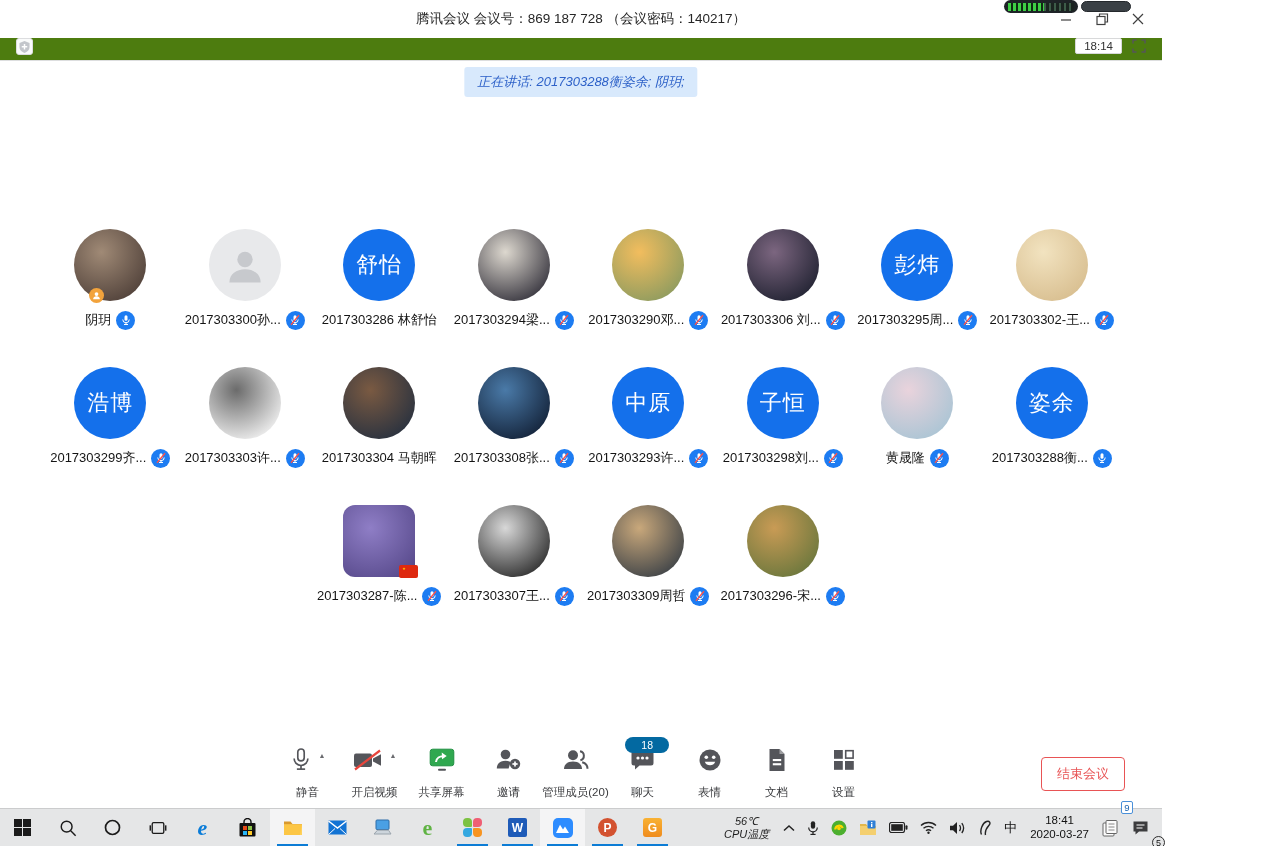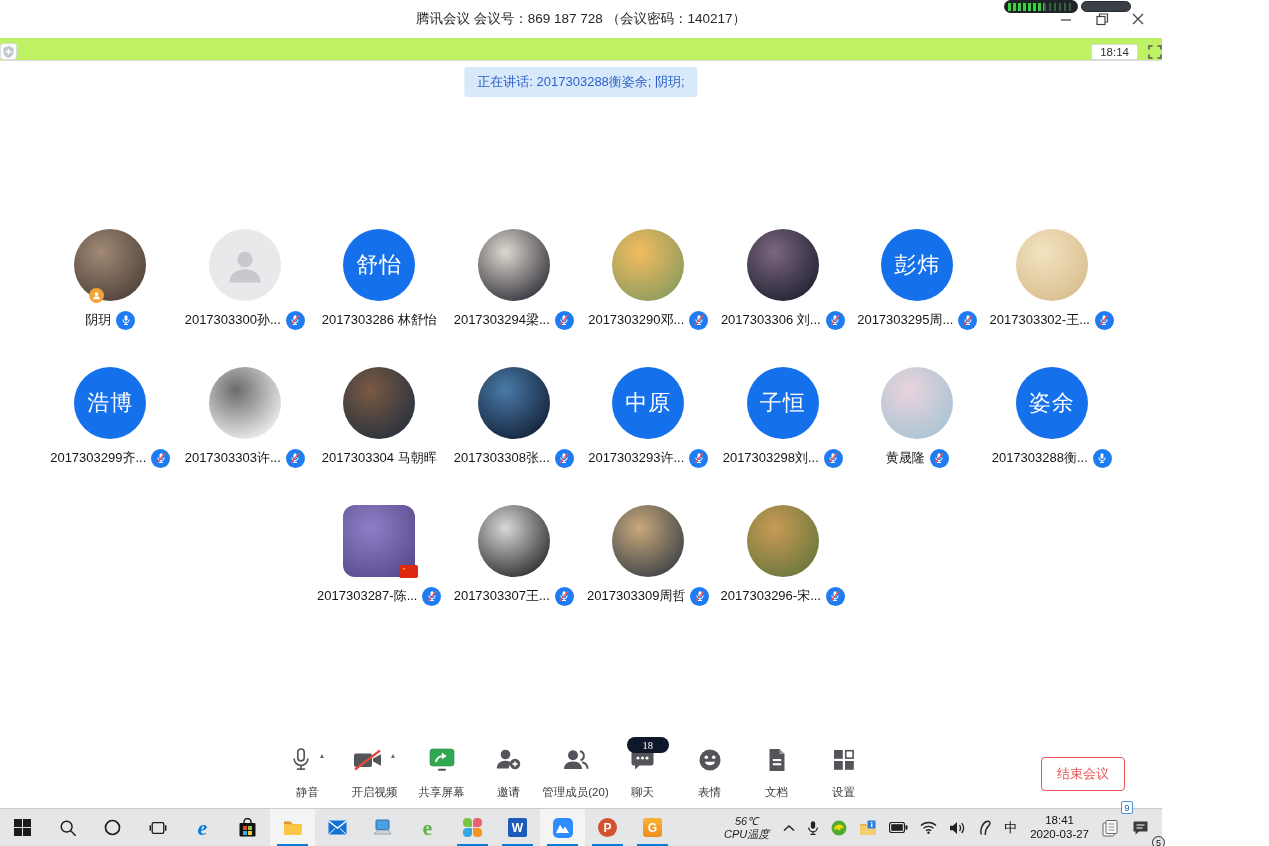--- a/index.html
+++ b/index.html
@@ -20,33 +20,33 @@
   .vm-bar { width:74px; height:13px; background:#1e2327; border-radius:7px;
     padding:2.5px 4px; display:flex; gap:0; overflow:hidden; }
   .vm-lit { width:36px; height:8px;
     background:repeating-linear-gradient(90deg,#3ecf45 0 3px,#0e2a12 3px 5px); }
   .vm-dim { flex:1; height:8px;
     background:repeating-linear-gradient(90deg,#3d5c49 0 2px,#1a2420 2px 5px); }
   .vm-handle { width:50px; height:11px; background:#3a4045; border-radius:6px;
     margin-left:3px; margin-top:1px; border:1px solid #24282c; }
 
   
-  .subbar { height:23px; background:#bef264; border-bottom:1px solid #dddedf;
-    display:flex; align-items:flex-end; padding:0 0; }
+  .subbar { height:23px; background:#4d7c0f; border-bottom:1px solid #dddedf;
+    display:flex; align-items:flex-start; padding:0 16px; }
   .shield-btn { width:17px; height:17px; background:#fafbfb; border:1px solid #dcdddf;
     border-radius:3px; display:flex; align-items:center; justify-content:center; }
   .subbar-right { margin-left:auto; display:flex; align-items:center; gap:10px; }
   .time-box { background:#fff; border:1px solid #d8d9da; border-radius:2px;
     font-size:11.5px; color:#333; padding:1px 8px; }
 
   
   .content { position:relative; height:747px; background:#fff; }
   .banner { position:absolute; top:6px; left:50%; transform:translateX(-50%);
     background:#d8e9fc; color:#2d61c8; font-size:13px; padding:6px 13px;
-    border-radius:3px; white-space:nowrap; }
+    border-radius:3px; white-space:nowrap;font-style:italic; }
 
   .rows { position:absolute; top:168px; left:0; right:0; }
   .prow { display:flex; justify-content:center; margin-bottom:37px; }
   .cell { width:134.5px; display:flex; flex-direction:column; align-items:center;
     cursor:default; }
   .avatar-wrap { position:relative; width:72px; height:72px; }
   .avatar { width:72px; height:72px; border-radius:50%; display:flex;
     align-items:center; justify-content:center; overflow:hidden; }
   .avatar.sq { border-radius:12px; }
   .avatar.initials { background:#1470eb; color:#fff; font-size:22px; letter-spacing:1px; }
@@ -61,23 +61,23 @@
     display:flex; align-items:center; justify-content:center; flex:none; }
 
   
   .toolbar { position:absolute; left:274px; bottom:8px; display:flex; }
   .tb-item { width:67px; display:flex; flex-direction:column; align-items:center;
     cursor:pointer; }
   .tb-iconrow { position:relative; height:27px; display:flex; align-items:center; }
   .tb-caret { font-size:7px; color:#6a6b6f; margin-left:7px; align-self:flex-start;
     margin-top:6px; cursor:pointer; }
   .tb-label { font-size:11.5px; color:#3a3b3e; margin-top:12px; white-space:nowrap; }
-  .tb-badge { position:absolute; top:-9px; right:-14px; background:#0f172a; color:#fff;
+  .tb-badge { position:absolute; top:-9px; right:-14px; background:#0369a1; color:#fff;
     font-size:10.5px; min-width:19px; height:16px; border-radius:9px; display:flex;
-    align-items:center; justify-content:center; padding:0 16px;font-family:Liberation Serif, serif; }
+    align-items:center; justify-content:center; padding:0 16px; }
   .end-btn { position:absolute; right:37px; bottom:17px; background:#fff;
     border:1px solid #e85455; color:#e85455; font-size:13px; padding:7px 15px;
     border-radius:4px; cursor:pointer; font-family:inherit; }
 
   
   .taskbar { height:38px; background:#e5e6e7; border-top:1px solid #cbcccd;
     display:flex; align-items:stretch; }
   .tb-app { width:45px; display:flex; align-items:center; justify-content:center;
     position:relative; cursor:pointer; }
   .tb-app.active { background:#f4f4f5; }

